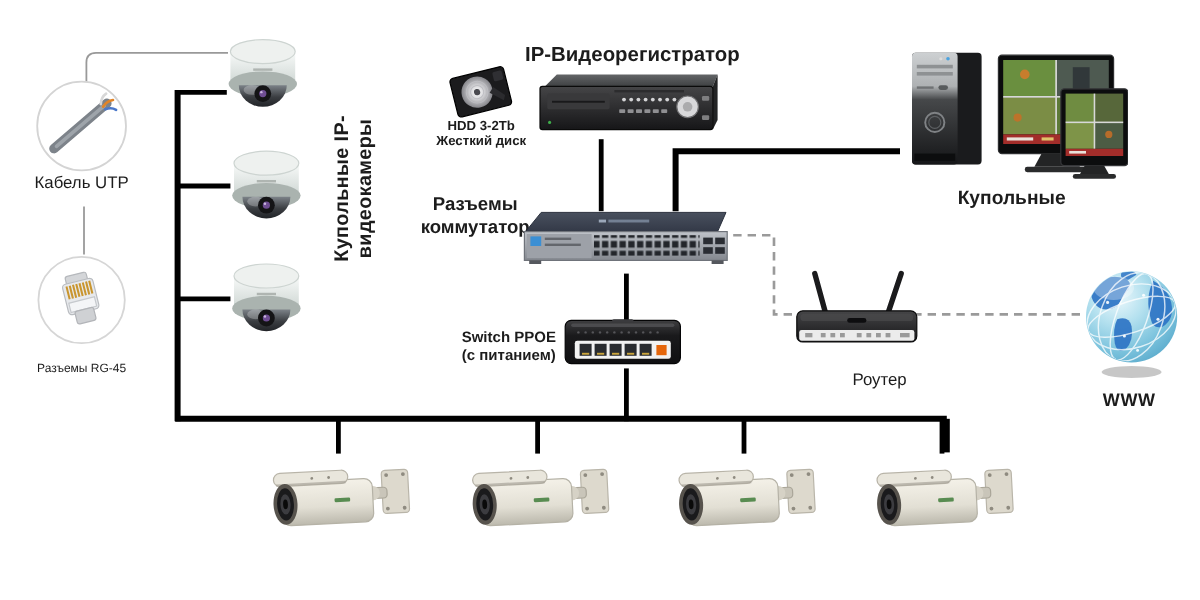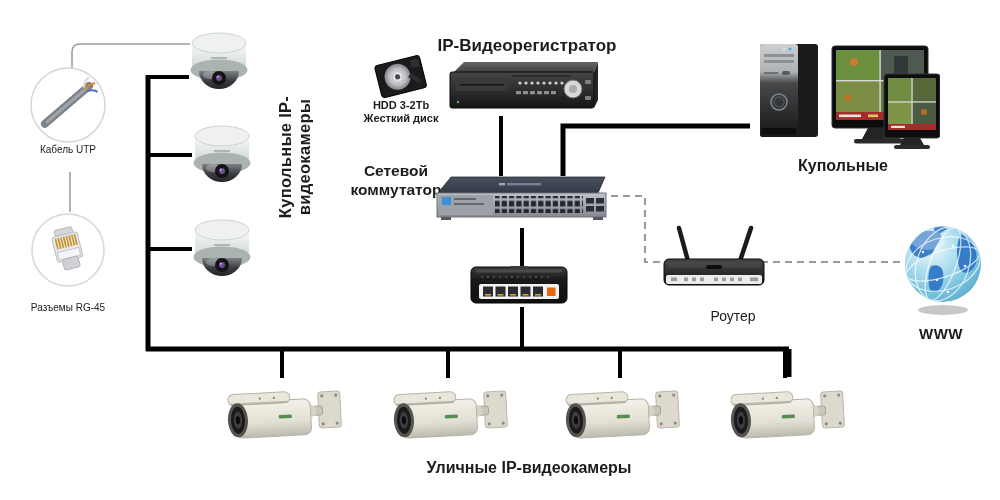--- a/index.html
+++ b/index.html
@@ -109,21 +109,21 @@
       <circle cx="39" cy="39" r="37" fill="#fff" stroke="#d4d4d4" stroke-width="1.5"></circle>
       <g transform="rotate(3 39 39)">
         <path d="M17,59 L59,19" stroke="#7d838a" stroke-width="8" stroke-linecap="round"></path>
         <path d="M19,57 L57,21" stroke="#a7adb3" stroke-width="3" stroke-linecap="round" opacity=".8"></path>
         <path d="M56,22 q3,-5 8,-6" stroke="#e08428" stroke-width="2.2" fill="none" stroke-linecap="round"></path>
         <path d="M58,24 q5,-2 9,0" stroke="#4a77c9" stroke-width="2.2" fill="none" stroke-linecap="round"></path>
         <path d="M54,20 q0,-6 4,-9" stroke="#d8d8d8" stroke-width="2.2" fill="none" stroke-linecap="round"></path>
       </g>
     </svg>
   </div>
-  <div class="lbl" style="left:68px;top:144px;font-size:10px">Кабель UTP</div>
+  <div class="lbl" style="left:68px;top:144px;font-size:14px">Кабель UTP</div>
 
   <div class="abs" style="left:30px;top:212px">
     <svg width="76" height="76" viewBox="0 0 76 76">
       <circle cx="38" cy="38" r="36" fill="#fff" stroke="#d6d6d6" stroke-width="1.5"></circle>
       <g transform="rotate(-14 38 38)">
         <rect x="29" y="16" width="18" height="9" rx="2" fill="#d4d6d9" stroke="#b5b8bc"></rect>
         <rect x="25" y="22" width="26" height="26" rx="3" fill="#e7e9ec" stroke="#b9bcc0"></rect>
         <g stroke="#c9952e" stroke-width="1.7">
           <path d="M28.5,24 V35"></path>
             <path d="M31.3,24 V35"></path>
@@ -230,21 +230,21 @@
       </g>
       <circle cx="127" cy="31" r="9" fill="#d8d8da" stroke="#6e6e70"></circle>
       <circle cx="127" cy="31" r="4" fill="#ababad"></circle>
       <rect x="139" y="22" width="6" height="4" rx="1" fill="#7e7e80"></rect>
       <rect x="139" y="38" width="6" height="4" rx="1" fill="#7e7e80"></rect>
       <circle cx="12" cy="44" r="1.3" fill="#3fae4a"></circle>
     </svg>
   </div>
 
   <div class="lbl b" style="left:396px;top:162px;font-size:15.5px;line-height:18.5px">
-    <div>Сетевой</div>
+    <div>Разъемы</div>
     <div>коммутатор</div>
   </div>
 
   <div class="abs" style="left:435px;top:175px">
     <svg width="176" height="52" viewBox="0 0 176 52">
       <polygon points="16,2 170,2 163,18 3,18" fill="url(#gSwitchTop)" stroke="#272d3a" stroke-width=".8"></polygon>
       <rect x="72" y="8" width="34" height="2.4" fill="#9fb0c8" opacity=".55"></rect>
       <rect x="64" y="8" width="6" height="2.4" fill="#c3d2e6" opacity=".7"></rect>
       <rect x="2" y="18" width="169" height="24" fill="url(#gSwitchFace)" stroke="#6f737a"></rect>
       <rect x="4" y="20" width="54" height="20" fill="#9da1a8"></rect>
@@ -254,20 +254,24 @@
       <rect x="60" y="21" width="88" height="17" fill="url(#portPattern)"></rect>
       <rect x="151" y="23" width="8" height="5.5" fill="#2a2d33"></rect>
       <rect x="161" y="23" width="8" height="5.5" fill="#2a2d33"></rect>
       <rect x="151" y="31" width="8" height="5.5" fill="#2a2d33"></rect>
       <rect x="161" y="31" width="8" height="5.5" fill="#2a2d33"></rect>
       <rect x="6" y="42" width="10" height="3" fill="#55585e"></rect>
       <rect x="158" y="42" width="10" height="3" fill="#55585e"></rect>
     </svg>
   </div>
 
+  <div class="lbl b" style="left:424px;top:274px;font-size:12.5px;line-height:15px">
+    <div>Switch PPOE</div>
+    <div>(с питанием)</div>
+  </div>
 
   <div class="abs" style="left:466px;top:263px">
     <svg width="106" height="46" viewBox="0 0 106 46">
       <rect x="5" y="4" width="96" height="36" rx="5" fill="url(#gPoeBody)" stroke="#050506"></rect>
       <rect x="10" y="6.5" width="86" height="3" rx="1.5" fill="#59595c" opacity=".65"></rect>
       <rect x="44" y="3" width="18" height="3" rx="1.5" fill="#3a3a3d"></rect>
       <g fill="#555559">
         <circle cx="16" cy="14" r="1"></circle>
           <circle cx="22" cy="14" r="1"></circle>
           <circle cx="28" cy="14" r="1"></circle>
@@ -479,15 +483,14 @@
       <ellipse cx="17" cy="31" rx="10" ry="17" fill="#57534d"></ellipse>
       <ellipse cx="17" cy="31" rx="7" ry="13.5" fill="#1a1a1c"></ellipse>
       <ellipse cx="17" cy="31" rx="4.2" ry="8.5" fill="#3c3c40"></ellipse>
       <ellipse cx="17" cy="31" rx="2" ry="4" fill="#0a0a0a"></ellipse>
       <rect x="58" y="28" width="13" height="3.4" rx="1" fill="#3f7d3a" opacity=".85"></rect>
       <circle cx="40" cy="10.5" r="1.2" fill="#8f8b80"></circle>
         <circle cx="54" cy="10.5" r="1.2" fill="#8f8b80"></circle>
     </svg>
   </div>
 
-  <div class="lbl b" style="left:529px;top:459px;font-size:16px">Уличные IP-видеокамеры</div>
 
 </div>
 
 </body></html>

